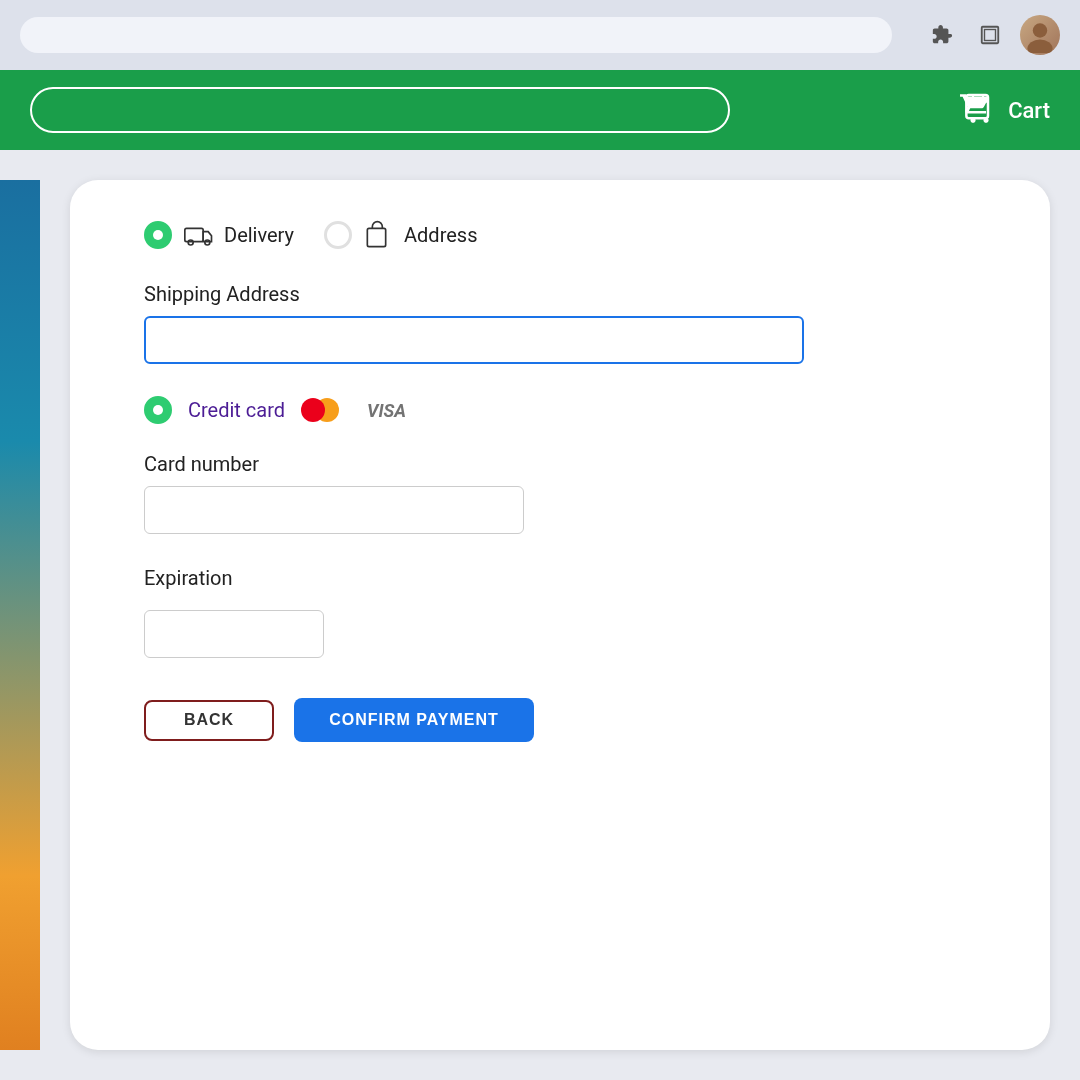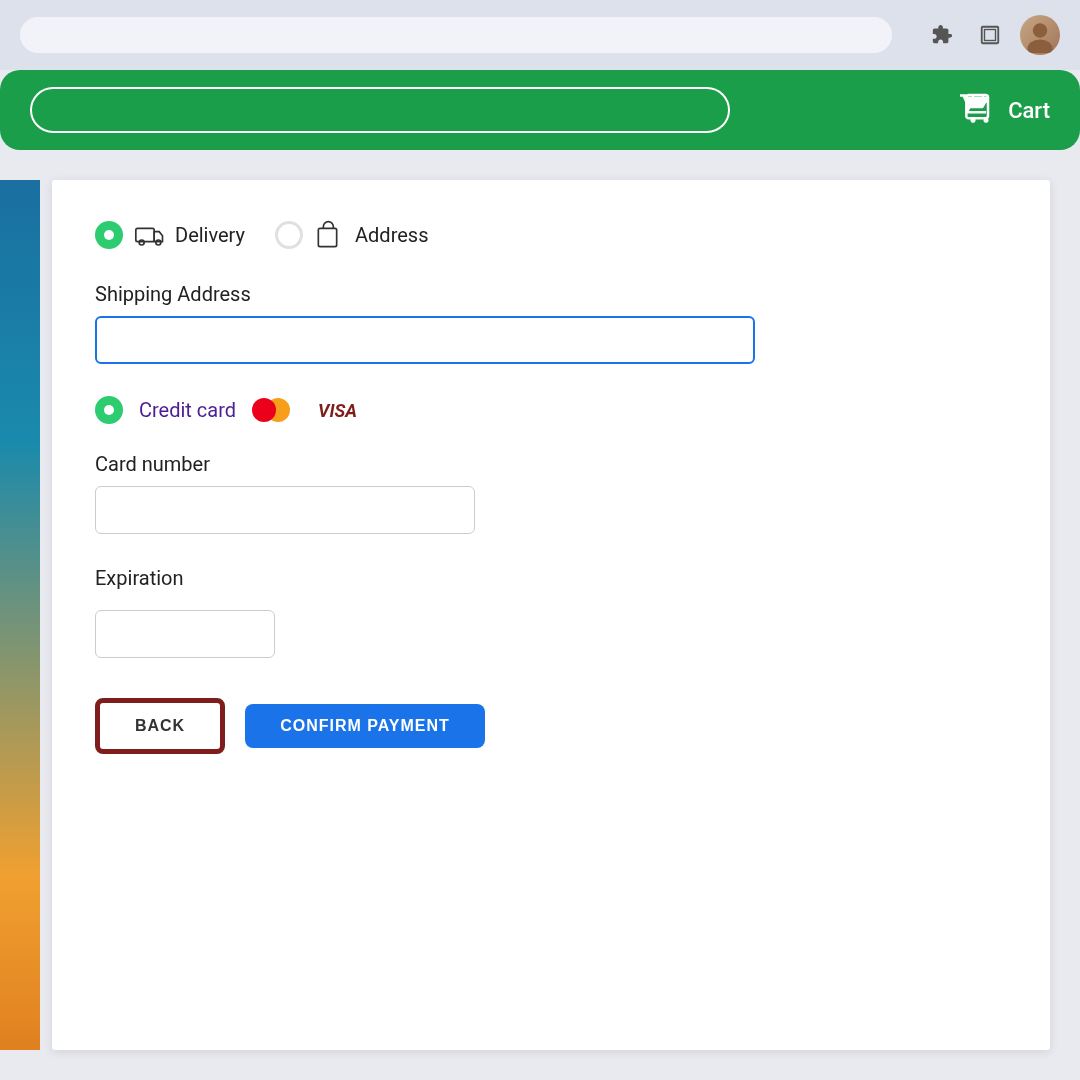--- a/index.html
+++ b/index.html
@@ -59,21 +59,20 @@
     }
 
     
     .nav-bar {
       background: #1a9e4a;
       height: 80px;
       display: flex;
       align-items: center;
       padding: 0 30px;
       gap: 20px;
-      border-radius: 20px;
     }
     .nav-search {
       flex: 1;
       max-width: 700px;
       height: 46px;
       border: 2px solid white;
       border-radius: 30px;
       background: transparent;
     }
     .nav-cart {
@@ -105,24 +104,24 @@
     .side-image {
       width: 40px;
       flex-shrink: 0;
       background: linear-gradient(180deg, #1a6fa0 0%, #1a8aac 30%, #f0a030 80%, #e08020 100%);
       border-radius: 0 0 0 0;
     }
 
     
     .payment-card {
       background: white;
-      border-radius: 3px;
-      padding: 40px 43px;
+      border-radius: 28px;
+      padding: 40px 74px;
       flex: 1;
-      margin-left: 12px;
+      margin-left: 30px;
       box-shadow: 0 2px 10px rgba(0,0,0,0.1);
     }
 
     
     .delivery-row {
       display: flex;
       align-items: center;
       gap: 30px;
       margin-bottom: 32px;
     }
@@ -233,21 +232,21 @@
     }
     .mc-right {
       width: 24px;
       height: 24px;
       border-radius: 50%;
       background: #f79e1b;
     }
     .visa-text {
       font-size: 18px;
       font-weight: 700;
-      color: #7f1d1d;
+      color: #737373;
       font-style: italic;
       margin-left: 12px;
     }
 
     
     .inline-fields {
       display: flex;
       gap: 42px;
       margin-bottom: 40px;
     }
@@ -257,23 +256,23 @@
       gap: 10px;
     }
 
     
     .button-row {
       display: flex;
       gap: 20px;
       align-items: center;
     }
     .btn-back {
-      height: 56px;
+      height: 41px;
       min-width: 130px;
-      border: 5px solid #7f1d1d;
+      border: 2px solid #7f1d1d;
       border-radius: 8px;
       background: white;
       font-size: 16px;
       font-weight: 700;
       letter-spacing: 1px;
       color: #333;
       cursor: pointer;
       padding: 0 28px;
     }
     .btn-confirm {

